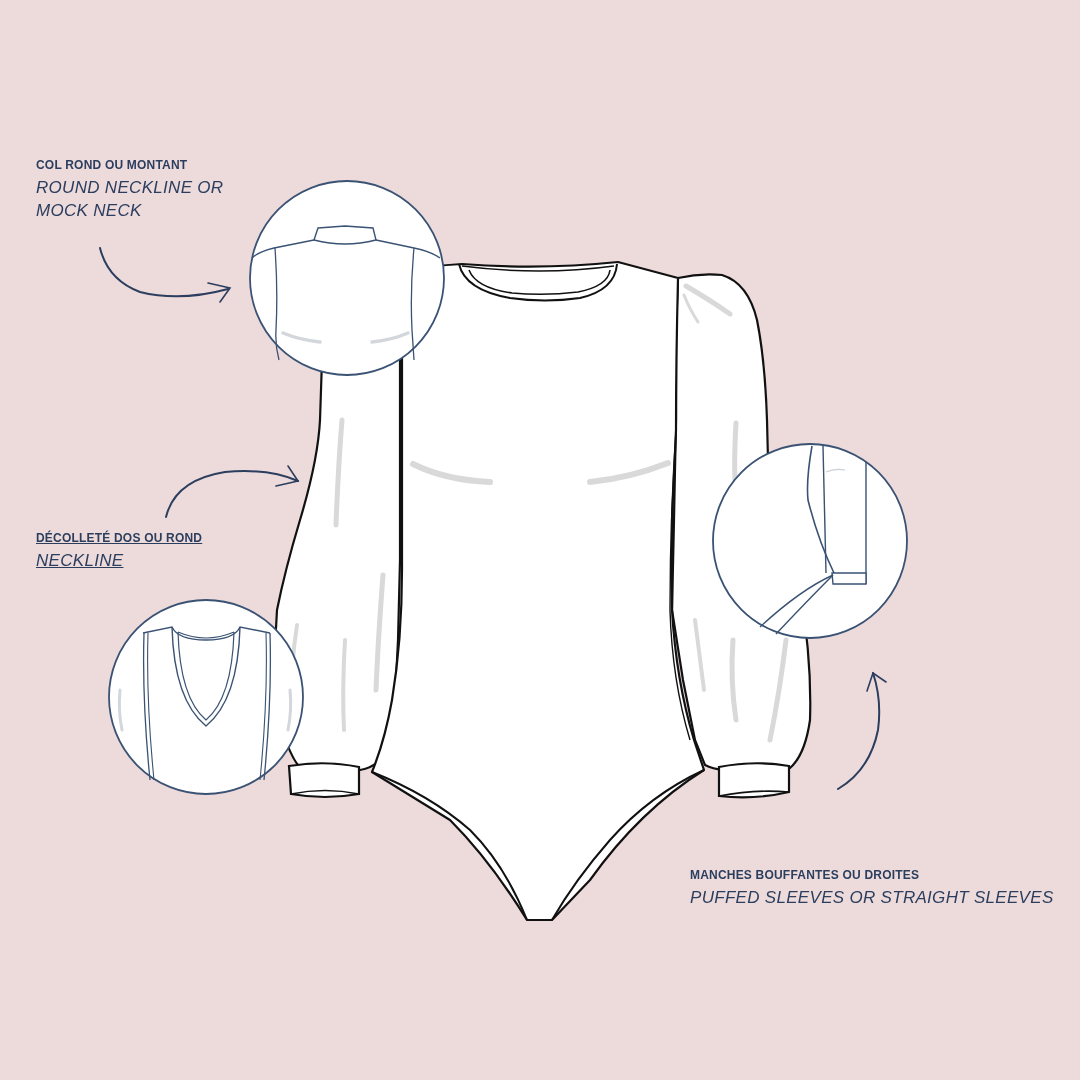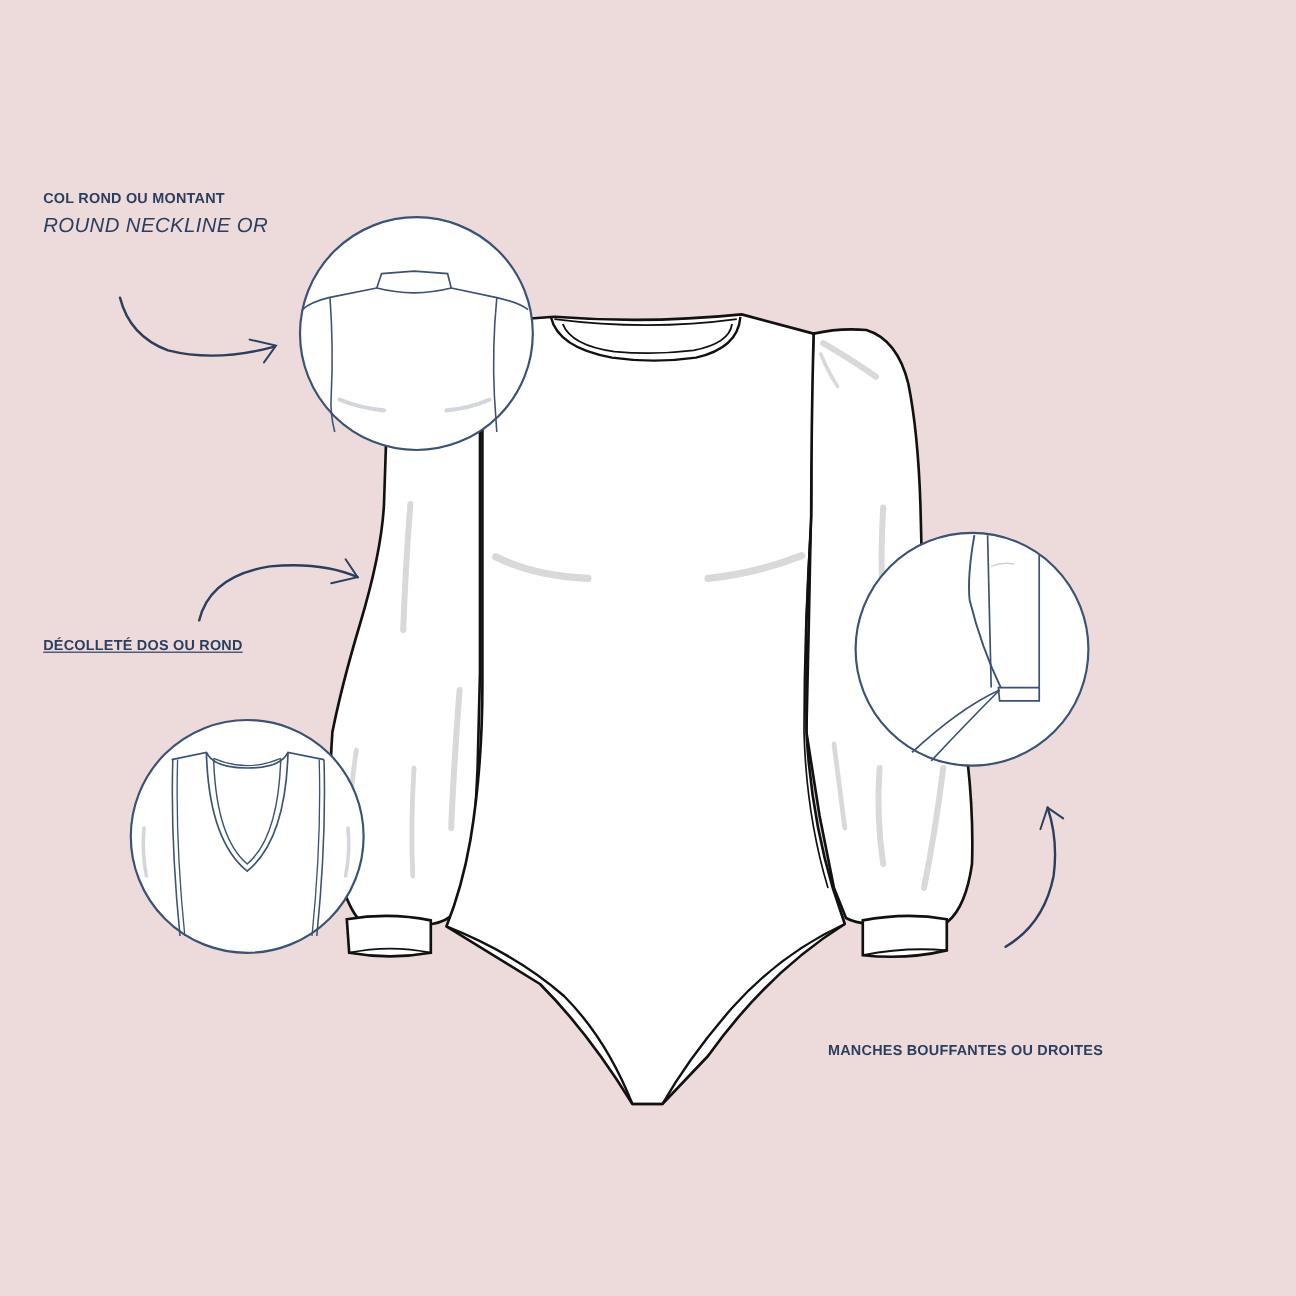--- a/index.html
+++ b/index.html
@@ -103,21 +103,24 @@
   </g>
   <g>
     <path d="M838 789 Q870 770 878 730 Q882 700 873 673" fill="none" stroke="#2b3e5e" stroke-width="2" stroke-linecap="round"></path>
     <path d="M867 691 L873 673 L886 682" fill="none" stroke="#2b3e5e" stroke-width="1.6" stroke-linecap="round"></path>
   </g>
 </svg>
 
 <div class="label" style="left:36px; top:154px;">
   <div class="title">COL ROND OU MONTANT</div>
   <div class="sub">ROUND NECKLINE OR</div>
+  <div class="sub">MOCK NECK</div>
 </div>
 
 <div class="label" style="left:36px; top:527px;text-decoration:underline;">
   <div class="title">DÉCOLLETÉ DOS OU ROND</div>
+  <div class="sub">NECKLINE</div>
 </div>
 
 <div class="label" style="left:690px; top:864px;">
   <div class="title">MANCHES BOUFFANTES OU DROITES</div>
+  <div class="sub">PUFFED SLEEVES OR STRAIGHT SLEEVES</div>
 </div>
 
 </body></html>

